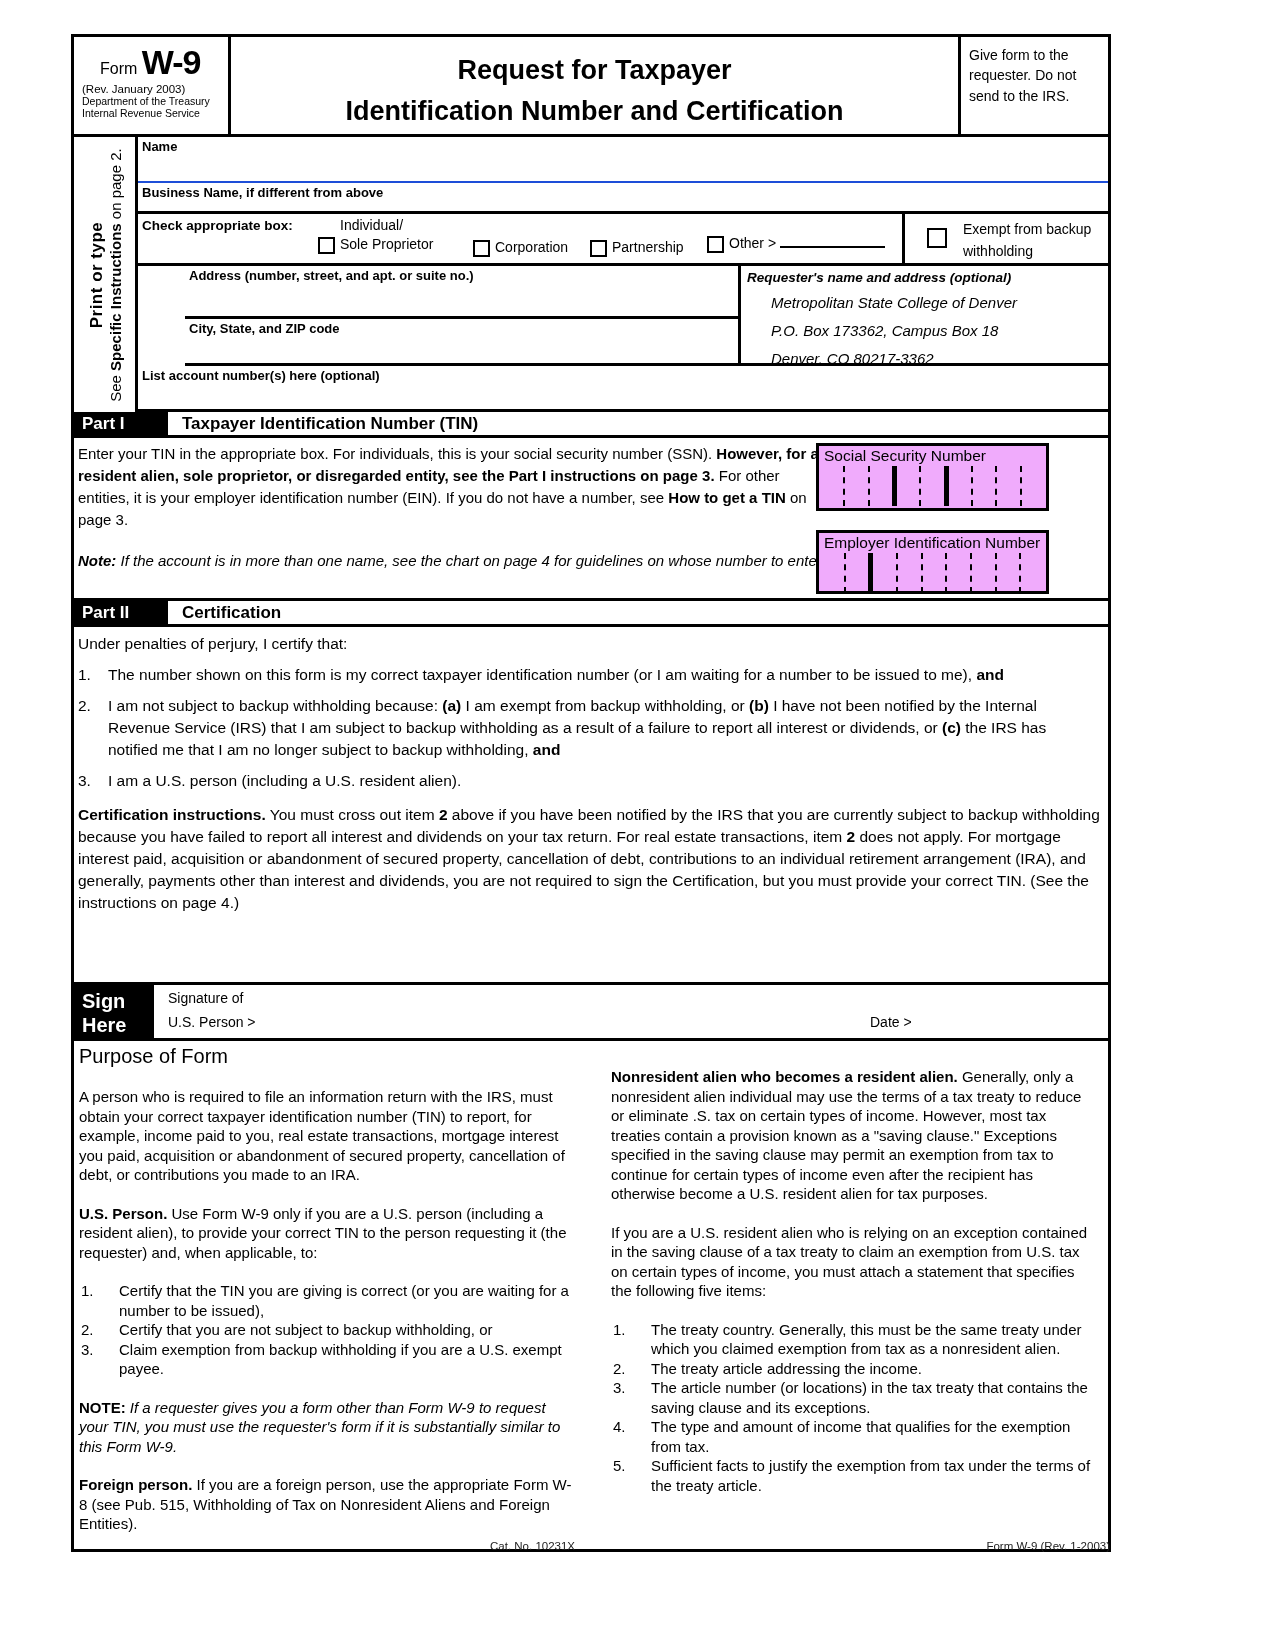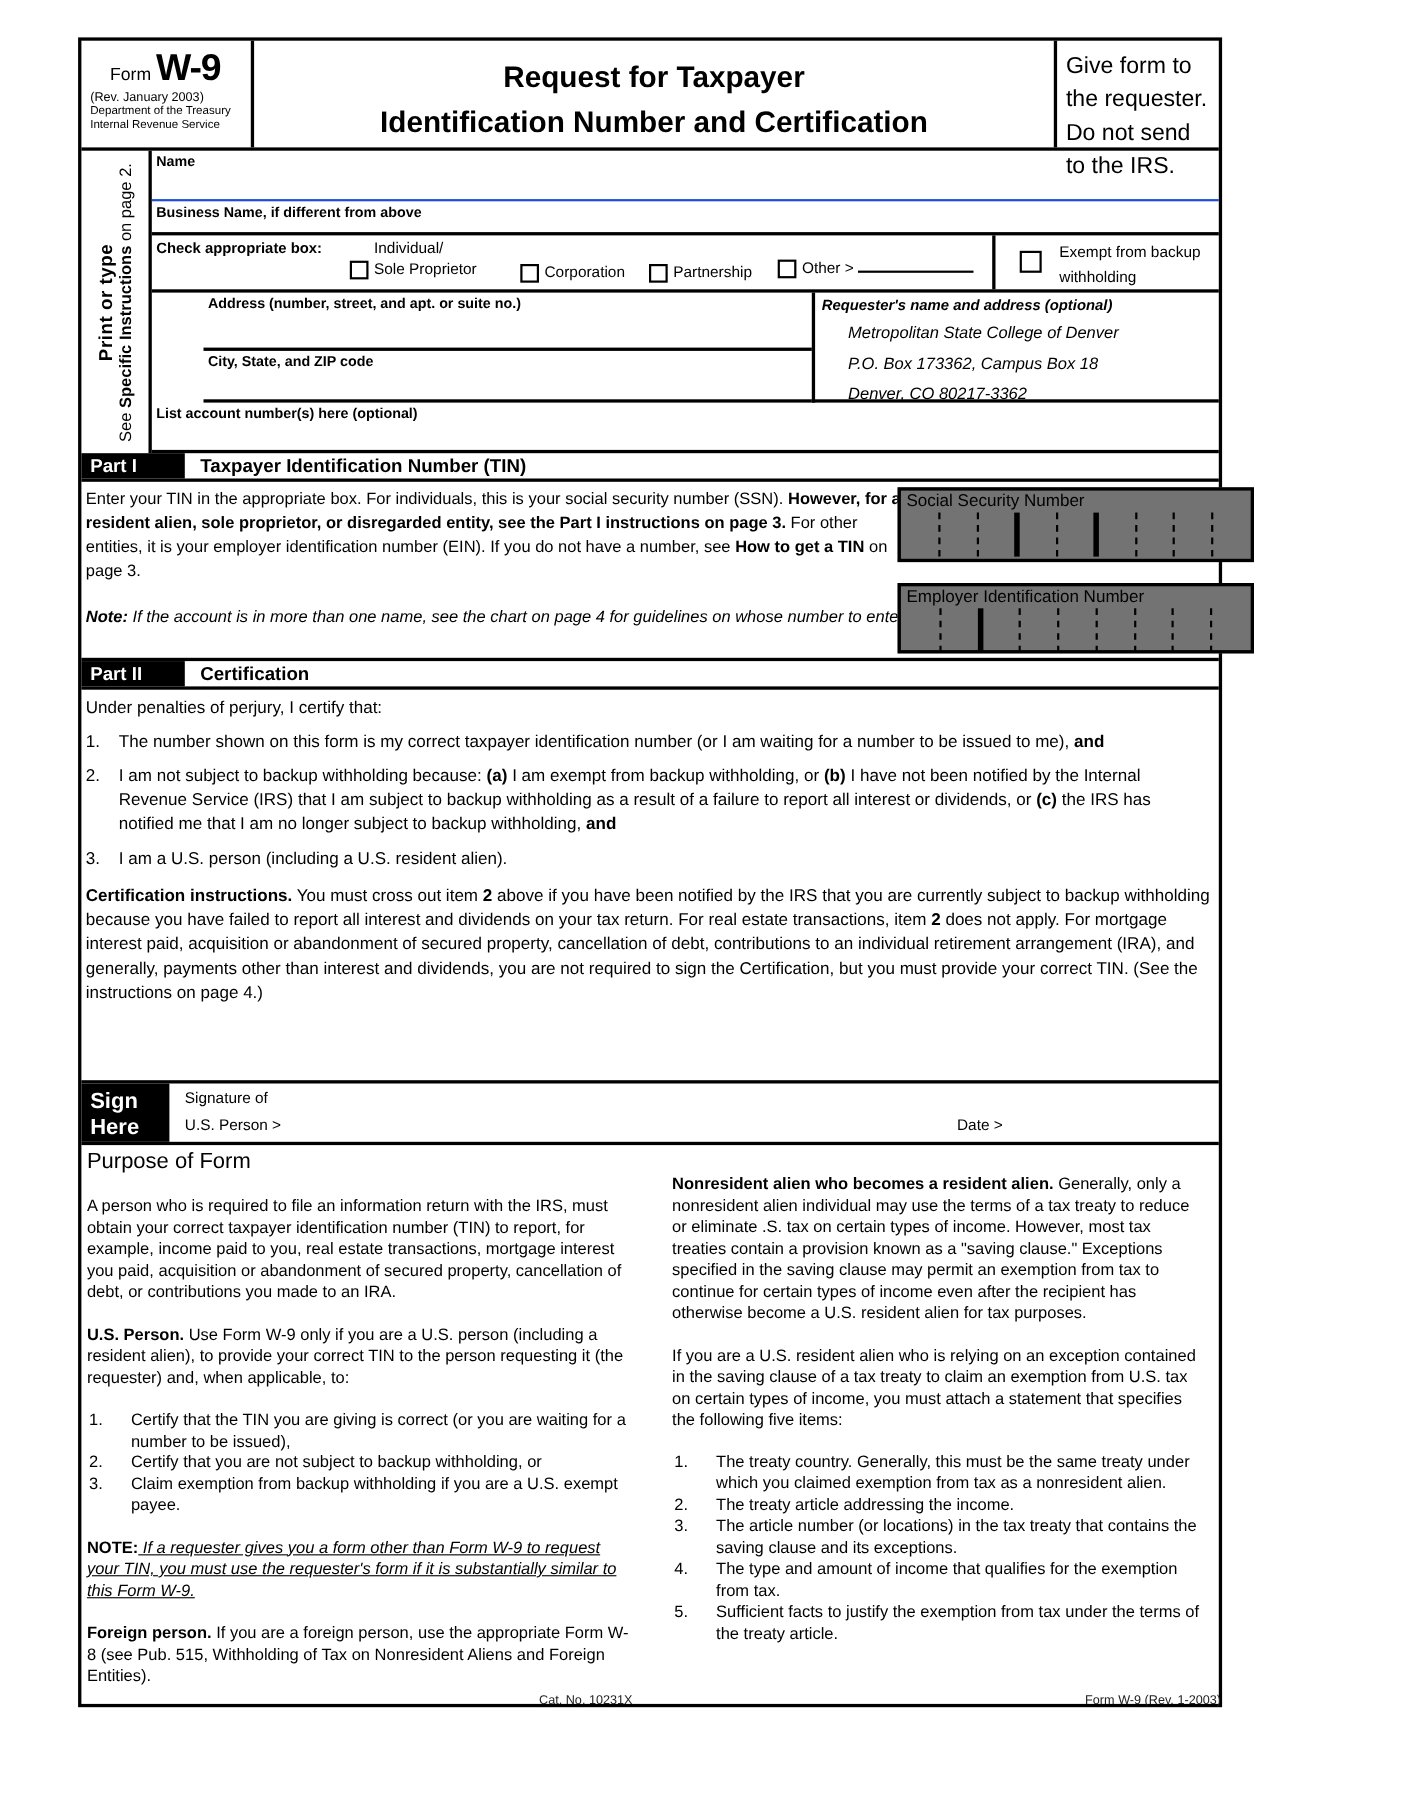--- a/index.html
+++ b/index.html
@@ -11,21 +11,21 @@
   #frame { position:absolute; left:71px; top:34px; width:1040px; border:3px solid #000; background:#fff; }
 
   
   .hdr { display:flex; border-bottom:3px solid #000; height:100px; }
   .hdr-brand { width:157px; border-right:3px solid #000; padding:6px 6px 2px 8px; }
   .hdr-brand .formword { font-size:16px;margin-left:18px; }
   .hdr-brand .formnum { font-size:34px; font-weight:bold; letter-spacing:-1px; }
   .hdr-brand .rev { font-size:11.5px; margin-top:1px; }
   .hdr-brand .tiny { font-size:10.5px; line-height:1.15; }
   .hdr-title { flex:1; text-align:center; font-weight:bold; font-size:27px; padding-top:13px; line-height:1.5; }
-  .hdr-give { width:150px; border-left:3px solid #000; padding:8px 4px 0 8px; font-size:21px; line-height:1.45; }
+  .hdr-give { width:150px; border-left:3px solid #000; padding:8px 4px 0 8px; font-size:14px; line-height:1.45; }
 
   
   .ptype { display:flex; }
   .sidebar { width:64px; border-right:3px solid #000; position:relative; }
   .rot { position:absolute; top:50%; left:50%; width:300px; transform:translate(-50%,-50%) rotate(-90deg); text-align:center; }
   .rot .l1 { font-weight:bold; font-size:17px; letter-spacing:.5px; }
   .rot .l2 { font-size:15px; }
   .fields { flex:1; }
   .flabel { font-weight:bold; font-size:13px; padding:2px 0 0 4px; }
   .row-name { height:46px; border-bottom:2px solid #1d4ed8; }
@@ -52,21 +52,21 @@
 
   
   .partbar { display:flex; height:26px; border-bottom:3px solid #000; align-items:stretch; }
   .partbox { width:94px; background:#000; color:#fff; font-weight:bold; font-size:17px; padding:2px 0 0 8px; }
   .parttitle { font-weight:bold; font-size:17px; padding:2px 0 0 14px; }
 
   
   .p1body { position:relative; height:163px; border-bottom:3px solid #000; font-size:15px; }
   .p1text { position:absolute; left:4px; top:5px; width:742px; line-height:22px; }
   .p1note { position:absolute; left:4px; top:112px; width:758px; line-height:22px; font-style:italic; }
-  .tinbox { position:absolute; left:742px; width:324px; border:3px solid #000; background:#737373; }
+  .tinbox { position:absolute; left:742px; width:233px; border:3px solid #000; background:#f0abfc; }
   .tinbox .tin-lbl { font-size:15.5px; padding:1px 0 0 5px; }
   .tin-grid { display:flex; height:40px; margin:1px 2px 2px 2px; }
   .tin-grid .c { flex:1; }
   .tin-grid .d { border-left:2px dashed #000; }
   .tin-grid .s { border-left:5px solid #000; }
   #ssn-box { top:5px; height:68px; }
   #ein-box { top:92px; height:64px; }
 
   
   .p2body { border-bottom:3px solid #000; padding:6px 4px 0 4px; font-size:15.5px; line-height:22px; height:358px; }
@@ -86,21 +86,21 @@
   
   .purpose { position:relative; height:508px; font-size:15px; line-height:19.5px; }
   .purp-h { position:absolute; left:5px; top:6px; font-size:20px; }
   .colL { position:absolute; left:5px; top:46px; width:495px; }
   .colR { position:absolute; left:537px; top:26px; width:480px; }
   .para { margin-bottom:19px; }
   .hang { display:flex; }
   .hang .n { width:40px; flex:none; padding-left:2px; }
   .hang .t { flex:1; }
   .b { font-weight:bold; }
-  .i { font-style:italic;text-decoration:underline; }
+  .i { font-style:italic; }
   .bi { font-weight:bold; font-style:italic; }
 
   
   .foot { position:absolute; top:1540px; font-size:11.5px; color:#222; }
   #foot-cat { left:490px; }
   #foot-ref { left:985px; width:125px; text-align:right; }
 </style>
 </head>
 <body>
 

